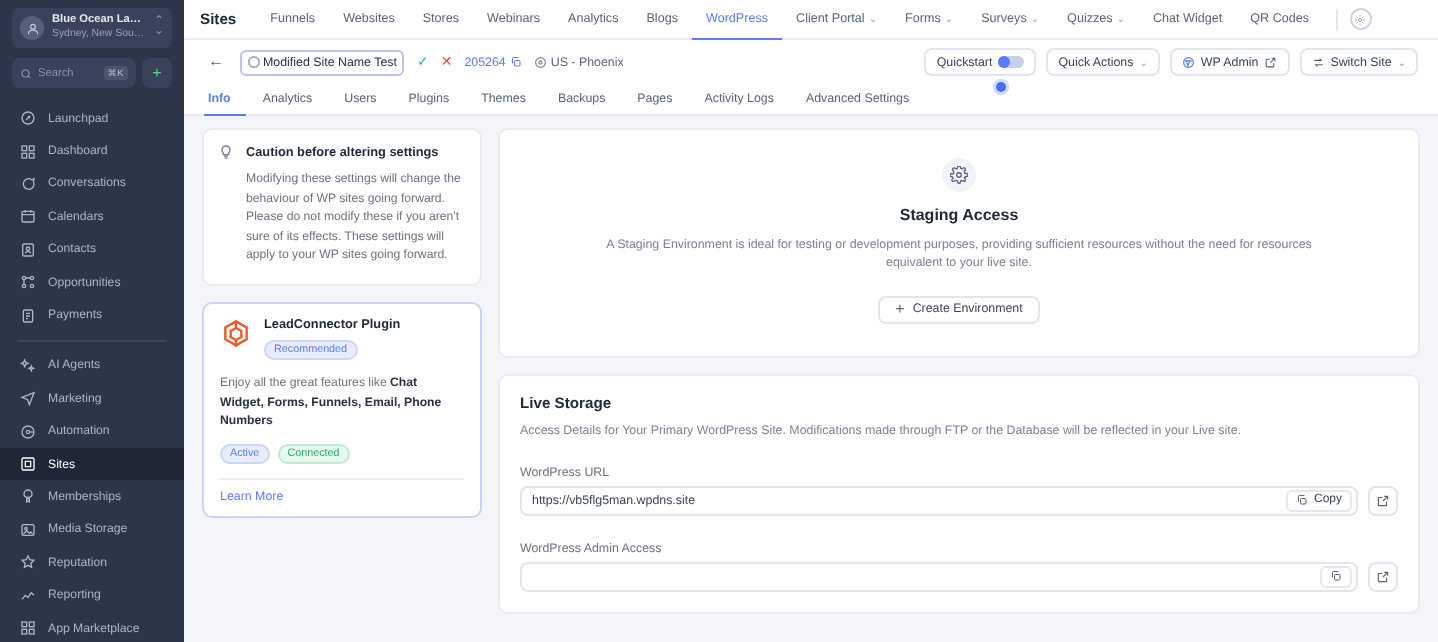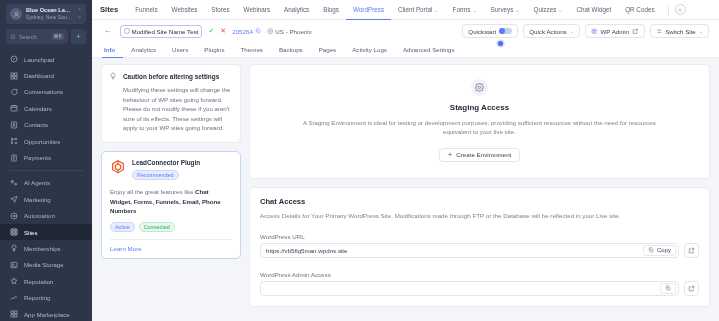--- a/index.html
+++ b/index.html
@@ -598,21 +598,21 @@
           <p>A Staging Environment is ideal for testing or development purposes, providing sufficient resources without the need for resources equivalent to your live site.</p>
           <div style="text-align:center">
             <span class="create-btn">
               <span class="plus">+</span>
               <span>Create Environment</span>
             </span>
           </div>
         </div>
 
         <div class="card live">
-          <h3>Chat Access</h3>
+          <h3>Live Storage</h3>
           <div class="sub">Access Details for Your Primary WordPress Site. Modifications made through FTP or the Database will be reflected in your Live site.</div>
 
           <div class="field-label">WordPress URL</div>
           <div class="field-row">
             <div class="input-wrap">
               <span class="val">https://vb5flg5man.wpdns.site</span>
               <span class="copy-btn">
                 <svg viewBox="0 0 24 24" fill="none" stroke="#5b6478" stroke-width="2">
                     <rect x="9" y="9" width="11" height="11" rx="2"></rect>
                     <path d="M5 15V5a2 2 0 012-2h10"></path>

